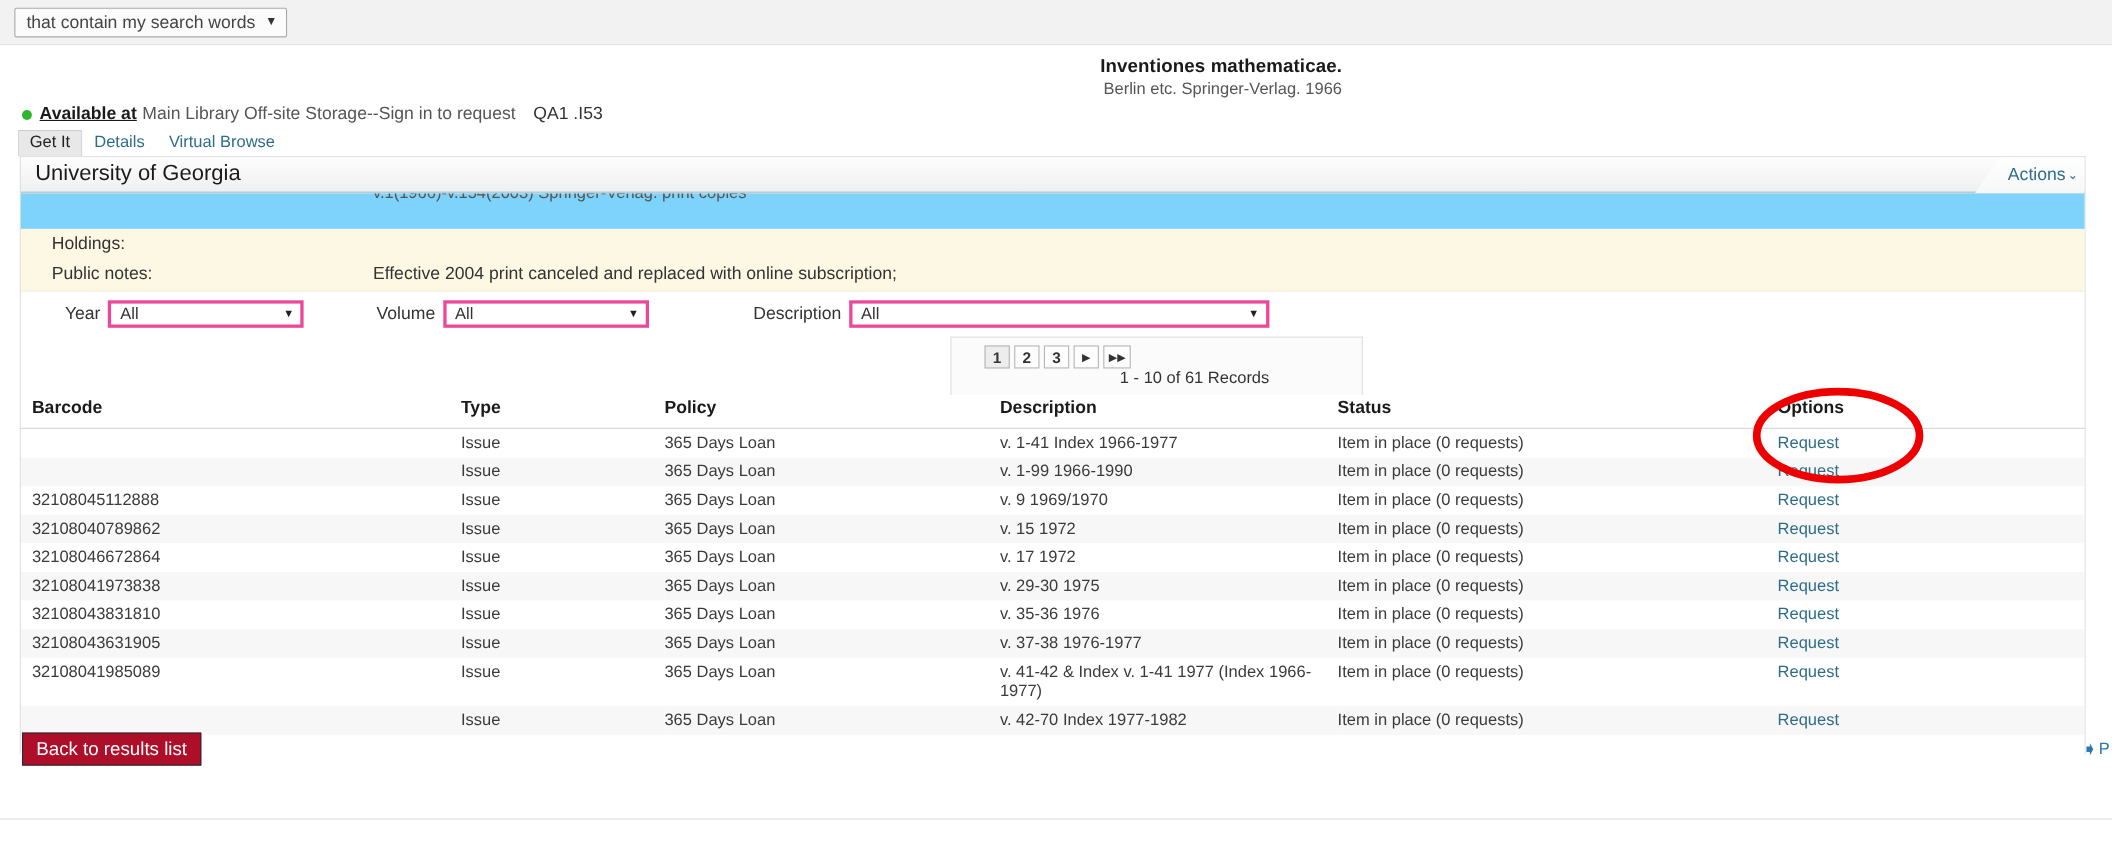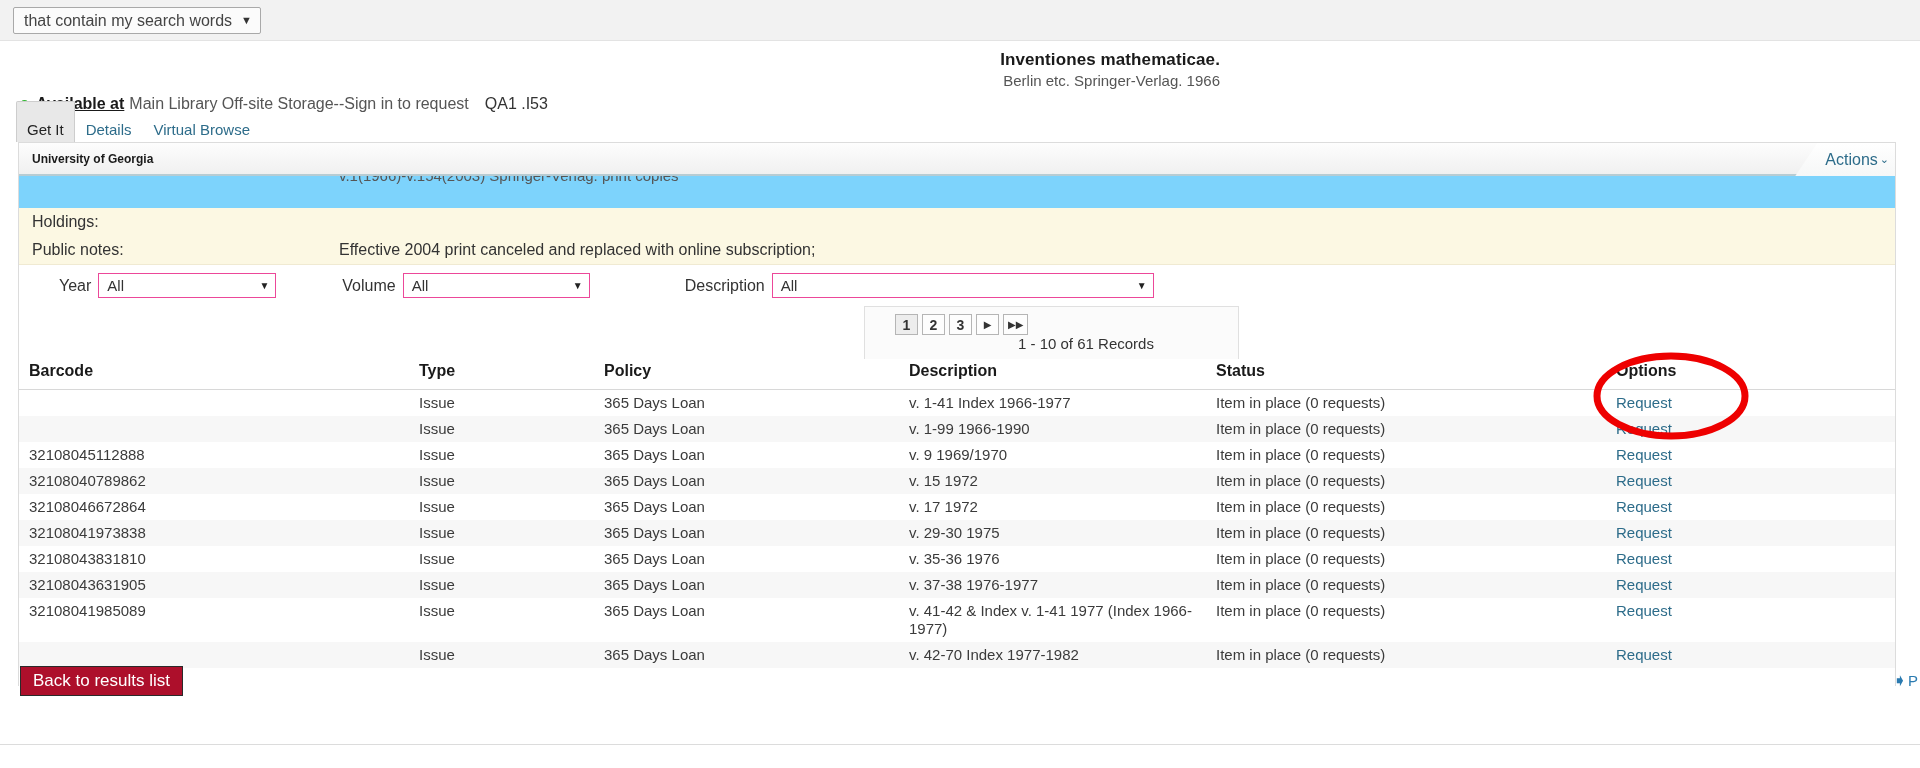--- a/index.html
+++ b/index.html
@@ -92,41 +92,41 @@
     color: #2d6c8a;
     cursor: pointer;
     line-height: 18px;
   }
   .tab.active {
     background: #e8e8e8;
     border: 1px solid #cdcdcd;
     border-bottom: none;
     color: #222;
     border-radius: 2px 2px 0 0;
-    padding: 19px 10px 3px 10px;
+    padding: 2px 10px 3px 10px;
   }
 
   
   .panel {
     position: absolute; left: 18px; top: 142px;
     width: 1878px;
     border: 1px solid #dcdcdc;
     border-bottom: none;
     background: #ffffff;
   }
   .panel-head {
     position: relative;
     height: 33px;
     background: linear-gradient(#fdfdfd, #f0f0f0);
     border-bottom: 2px solid #b7ccd3;
     display: flex; align-items: center;
     padding-left: 13px;
   }
   .panel-head .inst {
-    font-size: 12px; font-weight: bold; color: #1a1a1a;
+    font-size: 20px; font-weight: normal; color: #1a1a1a;
   }
   .actions-tab {
     position: absolute; right: 0; top: 0;
     height: 33px;
     display: flex; align-items: center;
     padding: 0 6px 0 30px;
     font-size: 16px;
     color: #2d6c8a;
     background: linear-gradient(#ffffff, #f6f7f7);
     clip-path: polygon(22px 0, 100% 0, 100% 100%, 0 100%);
@@ -149,37 +149,37 @@
   }
 
   
   .band { background: #fcf8e3; }
   .band-row {
     display: flex;
     font-size: 16px;
     color: #333;
     padding: 5px 0 5px 0;
   }
-  .band-row .lbl { width: 320px; padding-left: 13px; }
+  .band-row .lbl { width: 320px; padding-left: 28px; }
   .band-row .val { flex: 1; }
 
   
   .filters {
     display: flex; align-items: center;
     height: 42px;
     padding-left: 40px;
     background: #ffffff;
     border-top: 1px solid #f0ead2;
     font-size: 16px;
     color: #333;
   }
   .filter-label { margin-right: 7px; white-space: nowrap; }
   .sel {
     height: 25px;
-    border: 1px solid #ec4899;
+    border: 3px solid #ec4899;
     background: #ffffff;
     display: flex; align-items: center;
     justify-content: space-between;
     padding: 0 6px 0 8px;
     font-size: 15px;
     color: #333;
   }
   .sel .caret { font-size: 10px; color: #222; }
   .sel-year { width: 178px; }
   .sel-vol  { width: 187px; }

